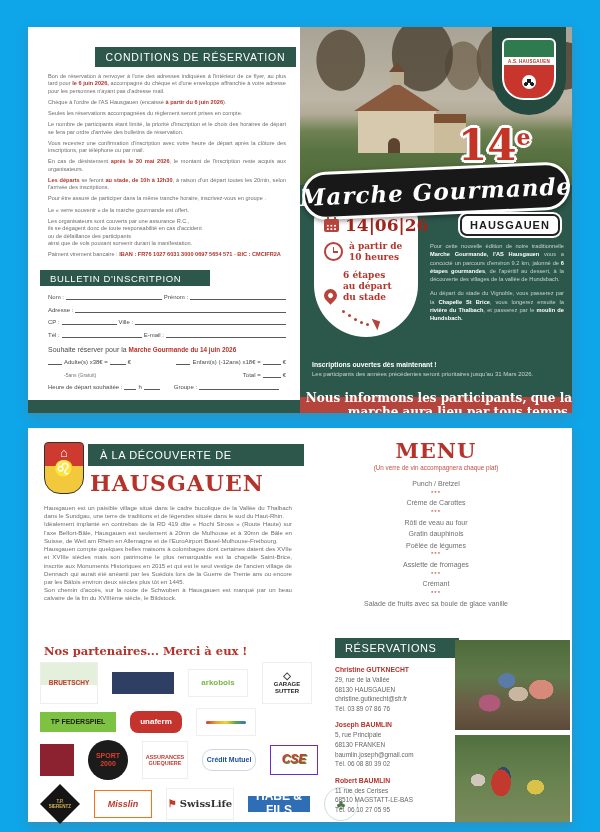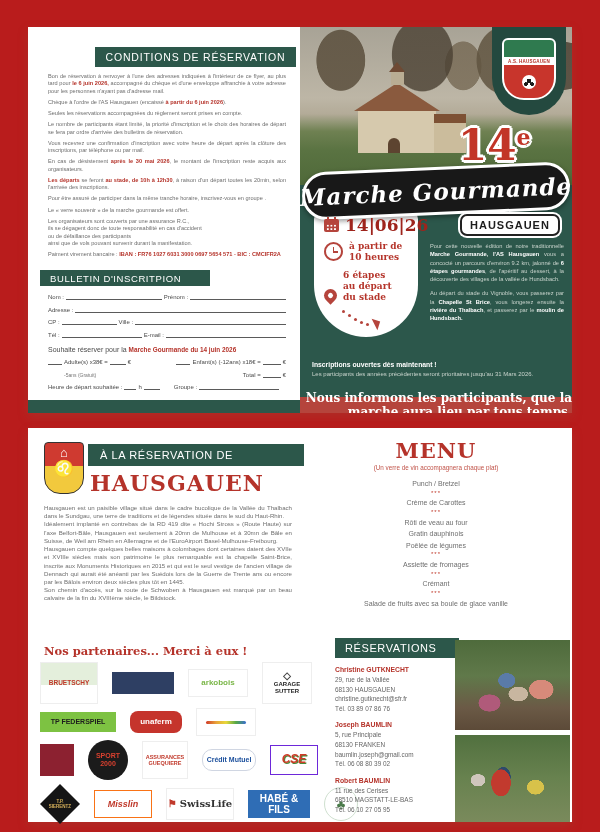--- a/index.html
+++ b/index.html
@@ -1,16 +1,16 @@
 <!DOCTYPE html>
 <html><head>
 <meta charset="utf-8">
 <style>
   html,body{margin:0;padding:0;}
-  .canvas{position:relative;width:600px;height:832px;background:#b91c1c;overflow:hidden;
+  .canvas{position:relative;width:600px;height:832px;background:#0ea5e9;overflow:hidden;
           font-family:"Liberation Sans",sans-serif;}
   .page{position:absolute;background:#fff;box-shadow:0 4px 10px rgba(150,85,65,.28);}
   .page1{left:28px;top:27px;width:544px;height:386px;}
   .page2{left:28px;top:428px;width:544px;height:394px;}
   .half{position:absolute;top:0;height:100%;width:272px;}
   .half.l{left:0;} .half.r{left:272px;}
 
   .green-bar{position:absolute;background:#2c574a;color:#fff;display:flex;align-items:center;}
 
   
@@ -166,21 +166,21 @@
         border-radius:10px;font-size:7px;}
   .st-cse{width:46px;height:28px;background:#fff;color:#d03a28;border:1px solid #6d28d9;
         font-size:12px;font-style:italic;text-shadow:1px 1px 0 #4a8a3a;}
   .st-diamond{width:40px;height:40px;background:#151515;color:#d9b35c;font-size:4.5px;
         clip-path:polygon(50% 0,100% 50%,50% 100%,0 50%);}
   .st-misslin{width:56px;height:26px;background:#fff;color:#c0392b;border:1px solid #f97316;
         font-size:9px;font-style:italic;}
   .st-swisslife{width:66px;height:30px;background:#fff;color:#333;border:1px solid #eee;
         font-family:"DejaVu Serif",serif;font-size:10px;flex-direction:row;gap:3px;}
   .st-swisslife .chip-icon{color:#c0392b;font-size:10px;}
-  .st-habe{width:62px;height:28px;background:#2f6db5;color:#fff;font-size:10px;}
+  .st-habe{width:62px;height:16px;background:#2f6db5;color:#fff;font-size:12px;}
   .st-tree{width:32px;height:32px;border-radius:50%;background:#fff;border:1px solid #cfe0cf;}
   .st-tree .chip-icon{color:#4a7a4a;font-size:13px;}
 
   
   .menu-title{position:absolute;left:0;top:10px;width:272px;text-align:center;
         font-family:"DejaVu Serif",serif;font-weight:bold;font-size:21px;color:#b5332a;letter-spacing:1px;}
   .menu-sub{position:absolute;left:0;top:36px;width:272px;text-align:center;font-size:6.3px;color:#c05248;}
   .menu-list{position:absolute;left:0;top:50px;width:272px;text-align:center;}
   .menu-item{font-size:7px;color:#6e6e6e;line-height:1.65;}
   .menu-sep{font-size:6px;color:#c0392b;letter-spacing:1px;line-height:1.3;}
@@ -345,21 +345,21 @@
     </div>
   </div>
 
   <div class="page page2">
 
     <div class="half l">
       <div class="arms">
         <span class="house">⌂</span>
         <span class="lion">♌</span>
       </div>
-      <div class="green-bar discover-kicker">À LA RÉSERVATION DE</div>
+      <div class="green-bar discover-kicker">À LA DÉCOUVERTE DE</div>
       <div class="discover-title">HAUSGAUEN</div>
       <div class="discover-paras">
           <p><span>Hausgauen est un paisible village situé dans le cadre bucolique de la Vallée du Thalbach dans le Sundgau, une terre de traditions et de légendes située dans le sud du Haut-Rhin.</span></p>
           <p><span>Idéalement implanté en contrebas de la RD 419 dite « Hochi Stross » (Route Haute) sur l'axe Belfort-Bâle, Hausgauen est seulement à 20mn de Mulhouse et à 30mn de Bâle en Suisse, de Weil am Rhein en Allemagne et de l'EuroAirport Basel-Mulhouse-Freibourg.</span></p>
           <p><span>Hausgauen compte quelques belles maisons à colombages dont certaines datent des XVIIe et XVIIIe siècles mais son patrimoine le plus remarquable est la chapelle Saint-Brice, inscrite aux Monuments Historiques en 2015 et qui est le seul vestige de l'ancien village de Dennach qui aurait été anéanti par les Suédois lors de la Guerre de Trente ans ou encore par les Bâlois environ deux siècles plus tôt en 1445.</span></p>
           <p><span>Son chemin d'accès, sur la route de Schwoben à Hausgauen est marqué par un beau calvaire de la fin du XVIIIème siècle, le Bildstock.</span></p>
         </div>
       <div class="partners-title">Nos partenaires... Merci à eux !</div>
       <div class="partners">
           <div class="p-row">

